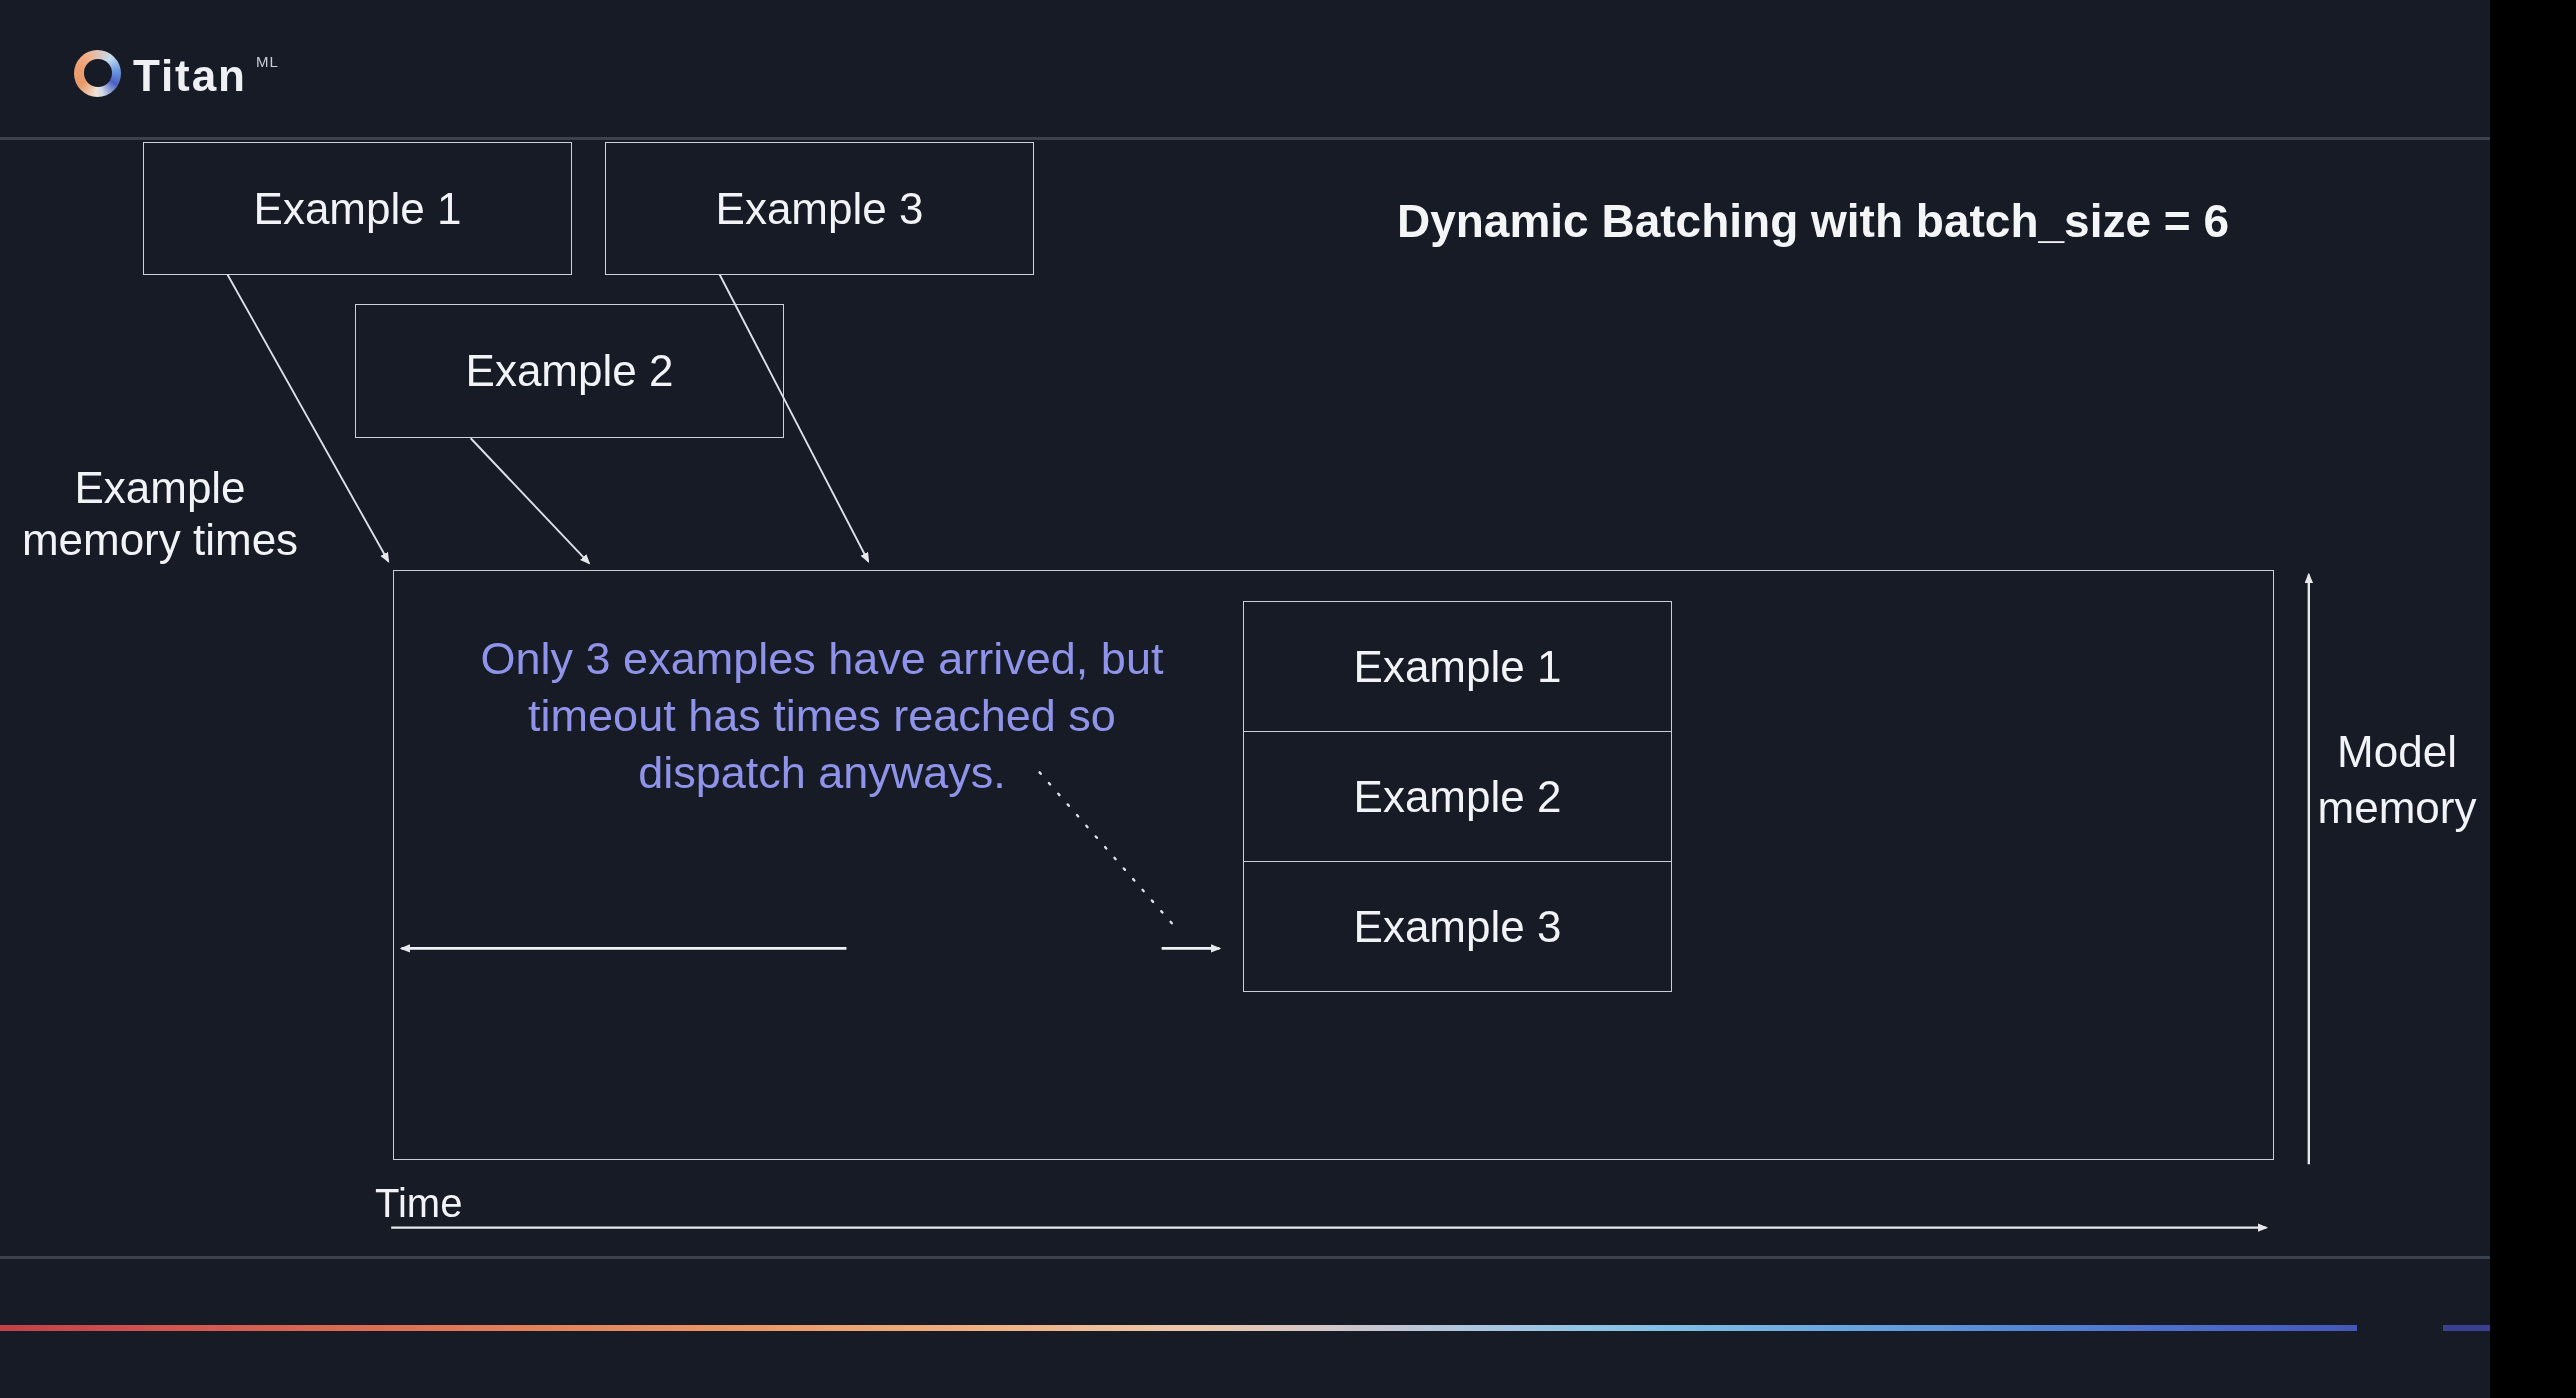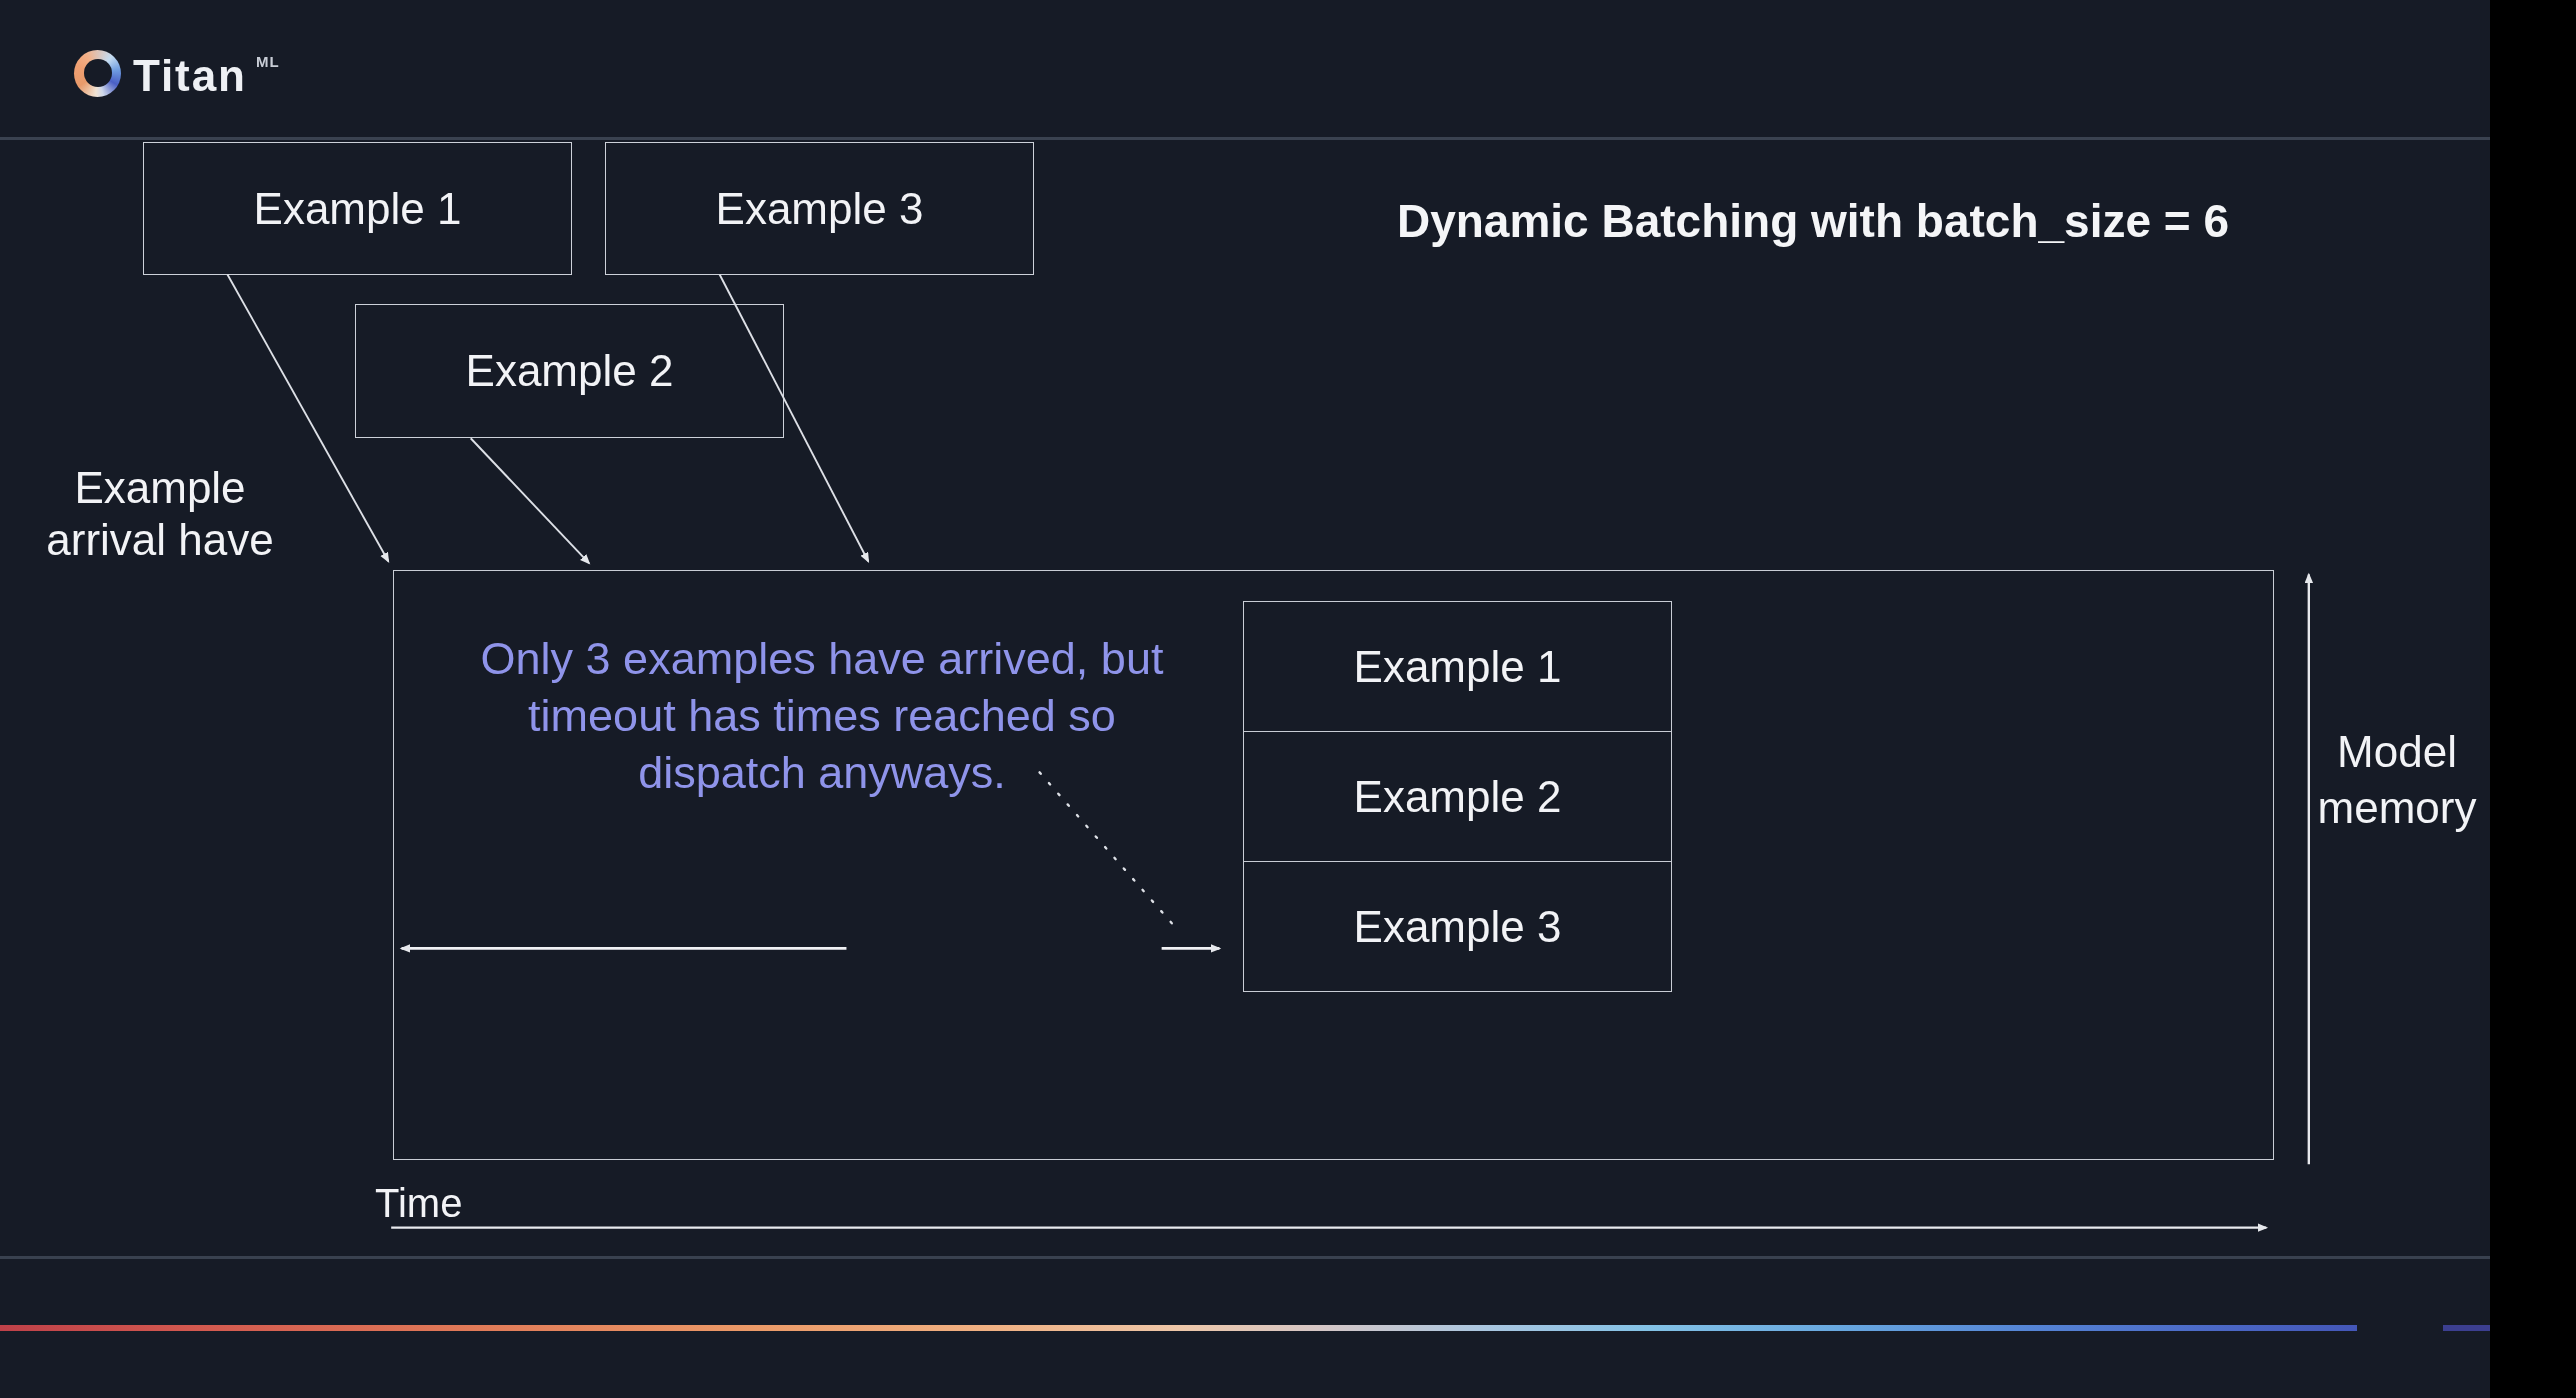--- a/index.html
+++ b/index.html
@@ -8,21 +8,21 @@
   .slide{position:absolute;left:0;top:0;width:2490px;height:1398px;background:#161b26;}
   .right-black-band{position:absolute;left:2490px;top:0;width:86px;height:1398px;background:#000;}
 
   
   .header-divider{position:absolute;left:0;top:137px;width:2490px;height:2.8px;background:#3a4250;}
   .logo{position:absolute;left:74px;top:47px;height:53px;}
   .logo-ring{position:absolute;left:0;top:2.8px;width:47px;height:47px;border-radius:50%;
      background:conic-gradient(from -30deg,#f2b088,#c4dcf2 70deg,#6f9de0 110deg,#4a5fc4 150deg,#cfd8ea 195deg,#f0e2d2 215deg,#e89a6a 265deg,#ef9f72 320deg,#f2b088 360deg);}
   .logo-ring::after{content:"";position:absolute;left:9.5px;top:9.5px;width:28px;height:28px;border-radius:50%;background:#161b26;}
   .logo-text{position:absolute;left:59px;top:3.8px;font-size:44px;font-weight:bold;color:#eef0f4;letter-spacing:1.9px;}
-  .logo-sup{position:absolute;left:182px;top:5.7px;font-size:15px;font-weight:bold;color:#c8cdd6;letter-spacing:0.9px;}
+  .logo-sup{position:absolute;left:182px;top:5.7px;font-size:15px;font-weight:normal;color:#c8cdd6;letter-spacing:0.9px;}
 
   .title{position:absolute;left:1373px;top:194px;width:880px;text-align:center;
          font-size:46px;font-weight:bold;color:#f4f5f7;}
 
   
   .ex-box{position:absolute;border:1.9px solid #cdd1d9;background:#161b26;display:flex;align-items:center;justify-content:center;}
   .ex-box span{font-size:44px;color:#f2f3f6;}
   .box1{left:143px;top:142px;width:427px;height:131px;}
   .box3{left:605px;top:142px;width:427px;height:131px;}
   .box2{left:355px;top:304px;width:427px;height:132px;}
@@ -79,21 +79,21 @@
     </div>
     <div class="ex-box box3">
       <span>Example 3</span>
     </div>
     <div class="ex-box box2">
       <span>Example 2</span>
     </div>
 
     <div class="arrival-label">
       <div>Example</div>
-      <div>arrival have</div>
+      <div>memory times</div>
     </div>
 
     <div class="timeline-rect"></div>
 
     <div class="note">
       <div>Only 3 examples have arrived, but</div>
       <div>timeout has times reached so</div>
       <div>dispatch anyways.</div>
     </div>
 

